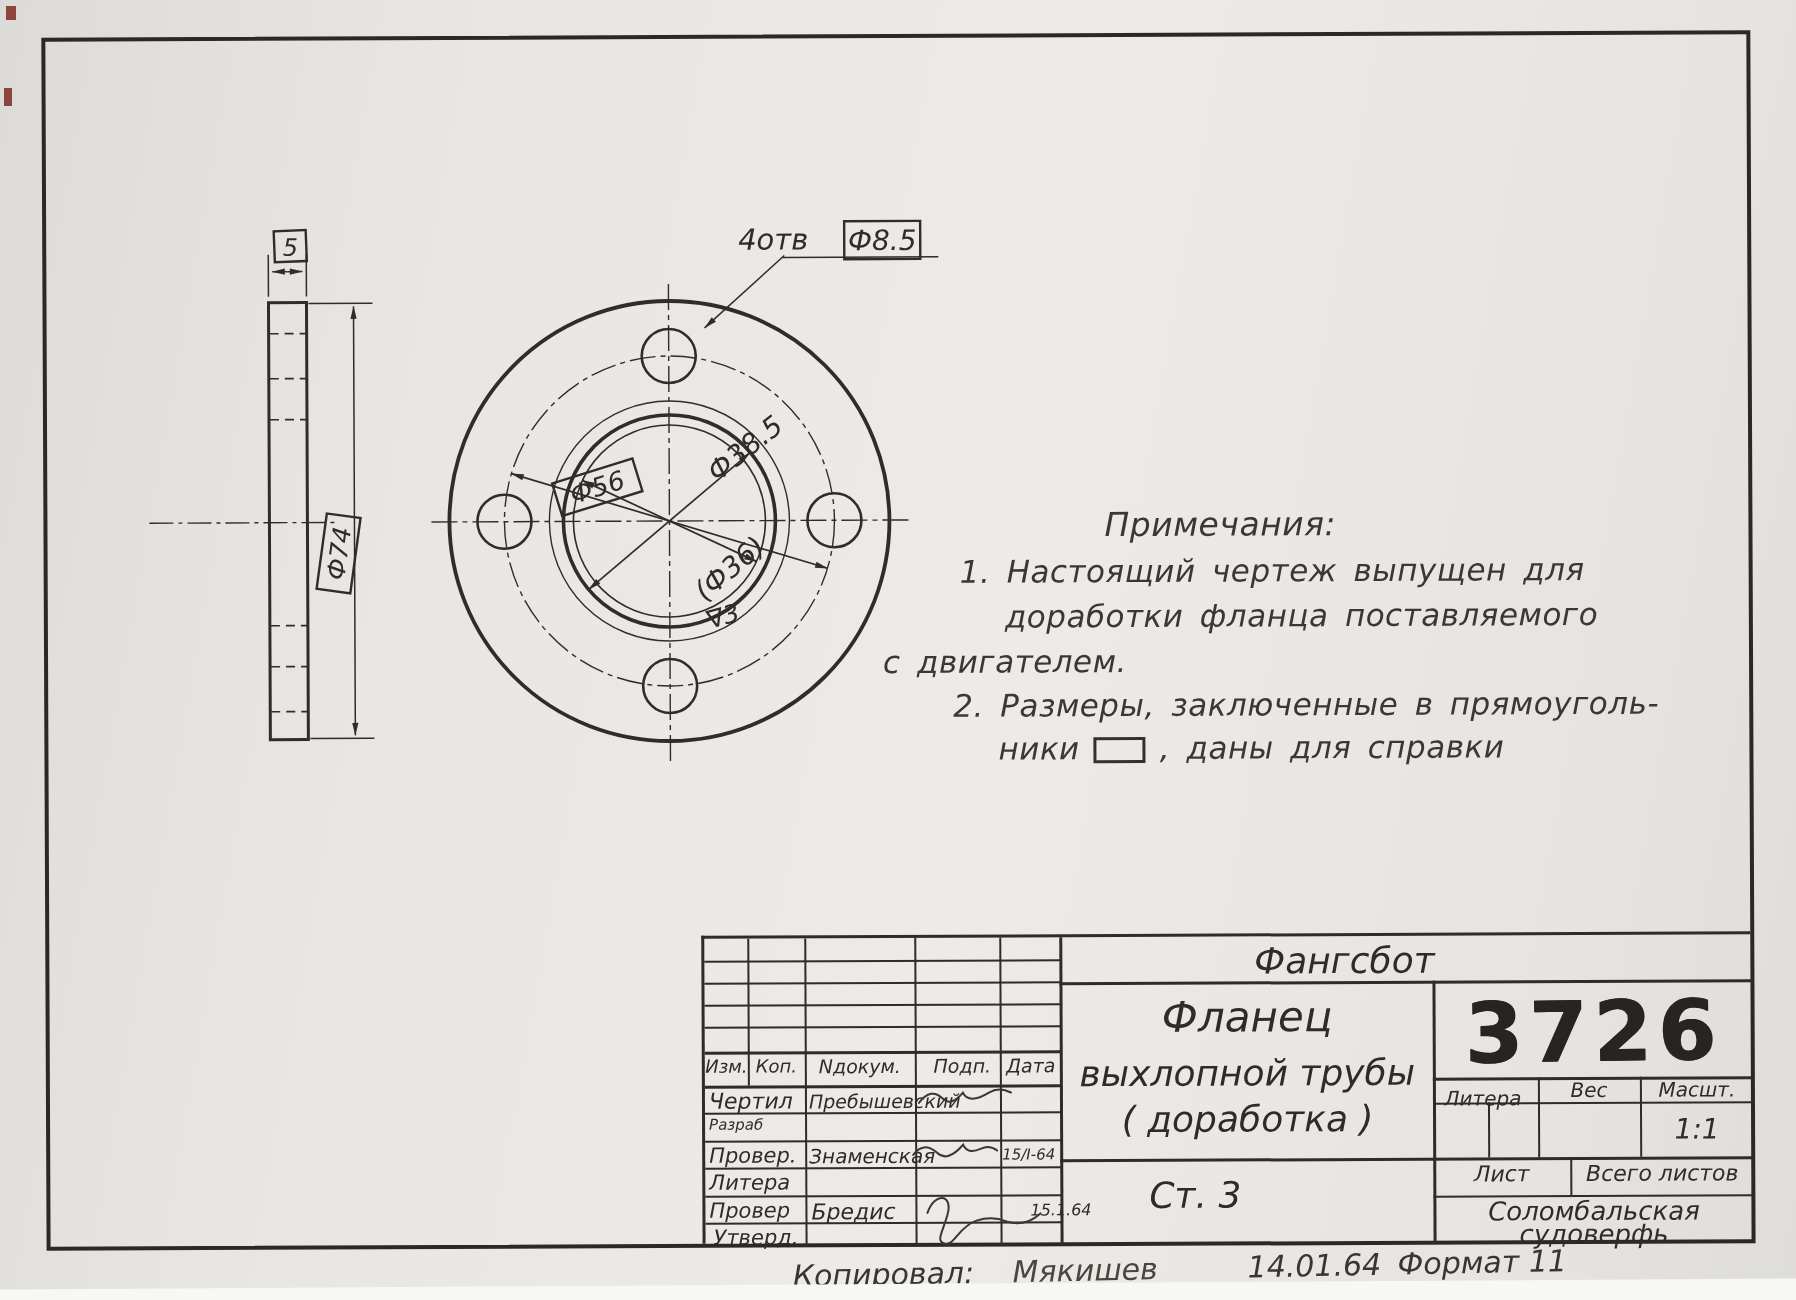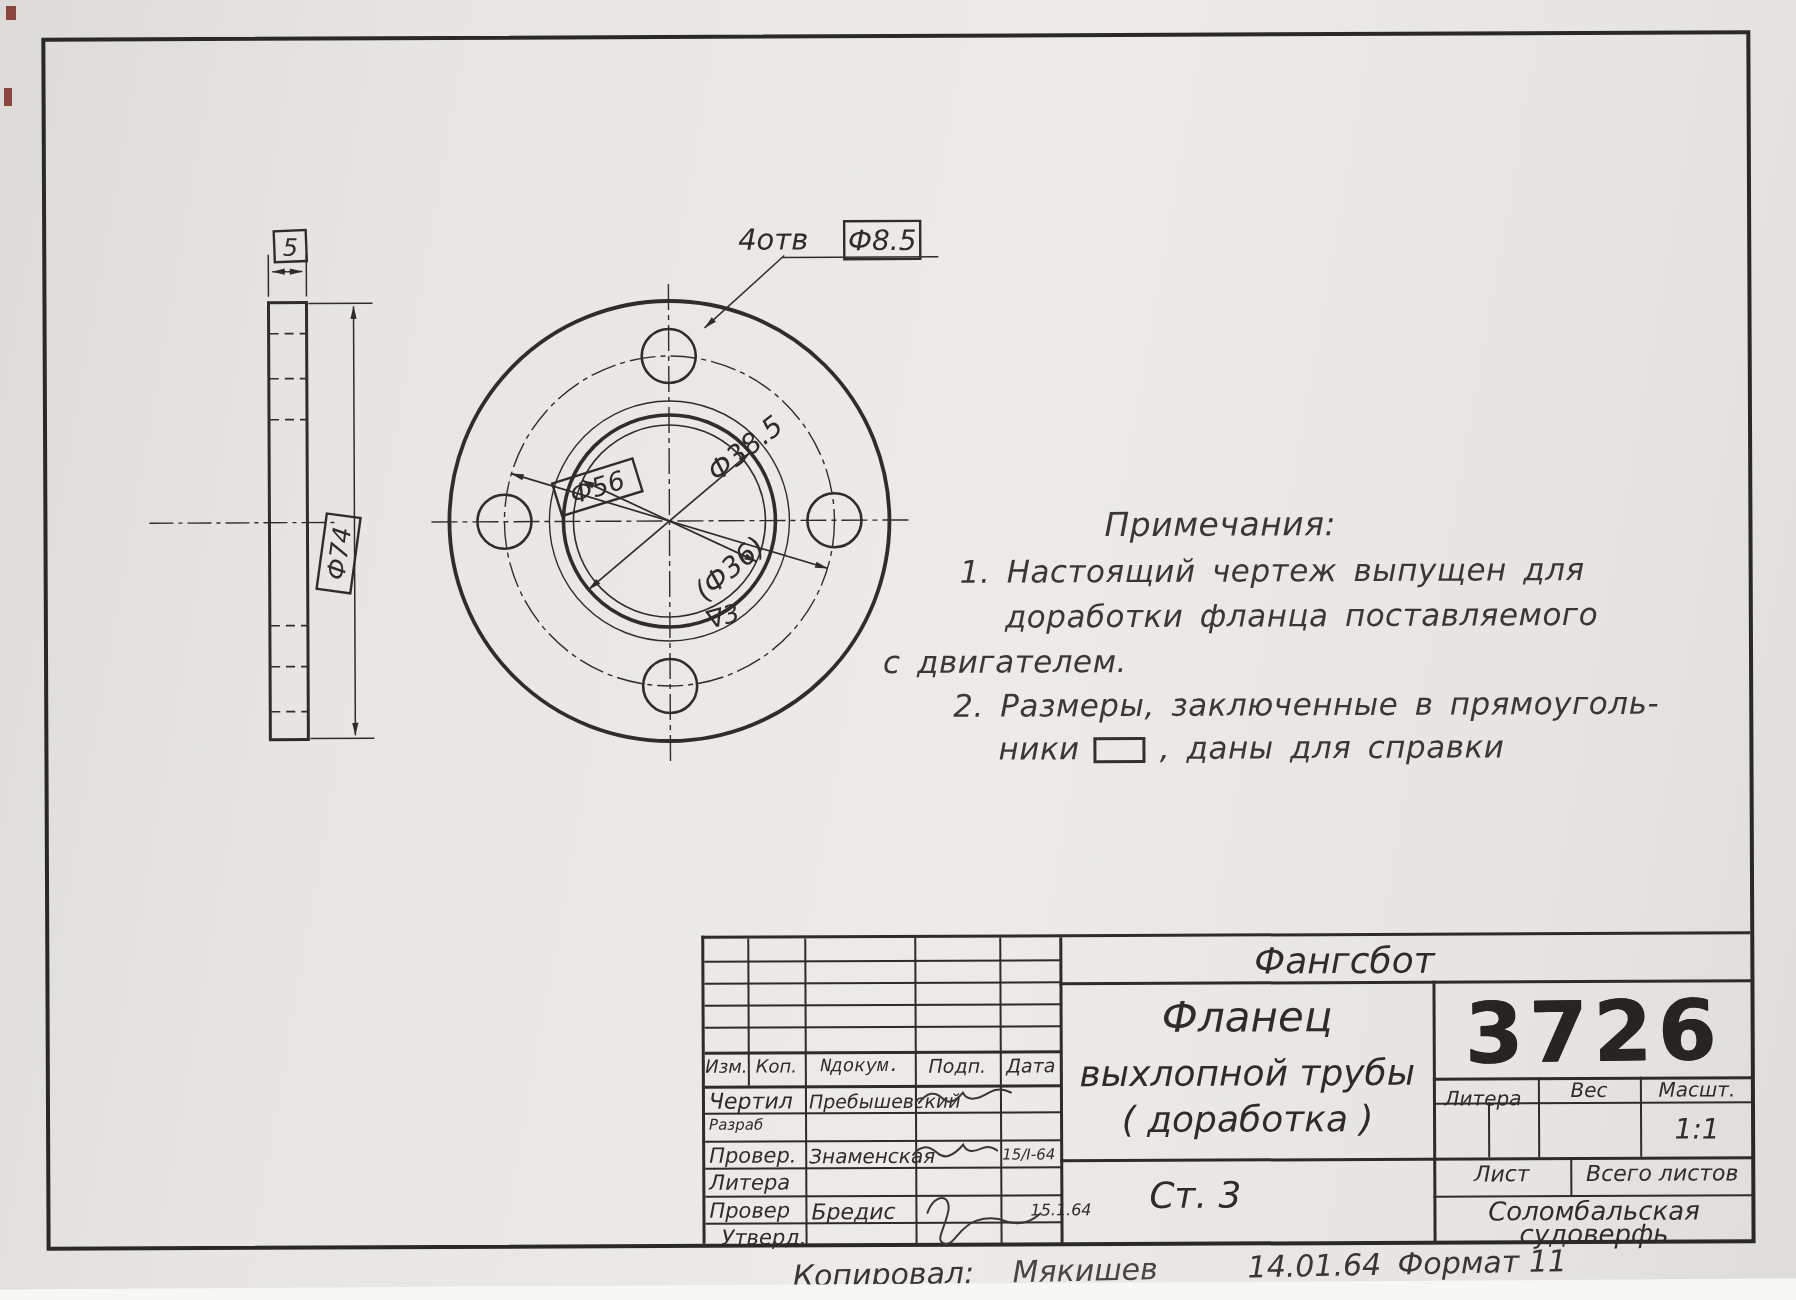--- a/index.html
+++ b/index.html
@@ -172,30 +172,30 @@
     <div class="tbt ctr" style="left:935px;top:143px;width:114px;font-size:20px;">Масшт.</div>
     <div class="tbt ctr" style="left:935px;top:178px;width:114px;font-size:28px;">1:1</div>
     <div class="tbt ctr" style="left:380px;top:238px;width:220px;font-size:36px;">Ст. 3</div>
     <div class="tbt ctr" style="left:728px;top:226px;width:137px;font-size:22px;">Лист</div>
     <div class="tbt ctr" style="left:865px;top:226px;width:184px;font-size:22px;">Всего листов</div>
     <div class="tbt ctr" style="left:728px;top:261px;width:321px;font-size:26px;">Соломбальская</div>
     <div class="tbt ctr" style="left:728px;top:284px;width:321px;font-size:26px;">судоверфь</div>
 
     <div class="tbt ctr" style="left:0;top:117px;width:43px;font-size:18px;">Изм.</div>
     <div class="tbt ctr" style="left:43px;top:117px;width:57px;font-size:18px;">Коп.</div>
-    <div class="tbt ctr" style="left:100px;top:117px;width:110px;font-size:19px;font-family:Liberation Mono, monospace;">Nдокум.</div>
-    <div class="tbt ctr" style="left:210px;top:117px;width:85px;font-size:19px;">Подп.</div>
+    <div class="tbt ctr" style="left:100px;top:117px;width:110px;font-size:19px;">Nдокум.</div>
+    <div class="tbt ctr" style="left:210px;top:117px;width:95px;font-size:19px;">Подп.</div>
     <div class="tbt ctr" style="left:295px;top:117px;width:62px;font-size:19px;">Дата</div>
 
     <div class="tbt" style="left:4px;top:150px;font-size:22px;">Чертил</div>
     <div class="tbt" style="left:4px;top:177px;font-size:15px;">Разраб</div>
     <div class="tbt" style="left:4px;top:205px;font-size:21px;">Провер.</div>
     <div class="tbt" style="left:4px;top:232px;font-size:21px;">Литера</div>
     <div class="tbt" style="left:4px;top:260px;font-size:21px;">Провер</div>
-    <div class="tbt" style="left:16px;top:287px;font-size:21px;">Утверд.</div>
+    <div class="tbt" style="left:8px;top:287px;font-size:21px;">Утверд.</div>
     <div class="tbt" style="left:104px;top:152px;font-size:19px;">Пребышевский</div>
     <div class="tbt" style="left:104px;top:206px;font-size:20px;">Знаменская</div>
     <div class="tbt" style="left:106px;top:261px;font-size:22px;">Бредис</div>
     <div class="tbt" style="left:297px;top:208px;font-size:15px;">15/I-64</div>
     <div class="tbt" style="left:297px;top:263px;font-size:16px;padding-left:28px;">15.1.64</div>
 
     <svg class="sig-svg" width="155" height="161" viewBox="0 0 155 161">
       <g stroke="#3b3731" stroke-width="2" fill="none" stroke-linecap="round">
         <path d="M14,18 q12,-16 24,-4 q8,8 20,-6 q6,12 26,0 q10,-6 22,0"></path>
         <path d="M8,70 q10,-14 24,-2 q10,10 26,-8 q4,10 18,4 q8,-4 16,2"></path>

